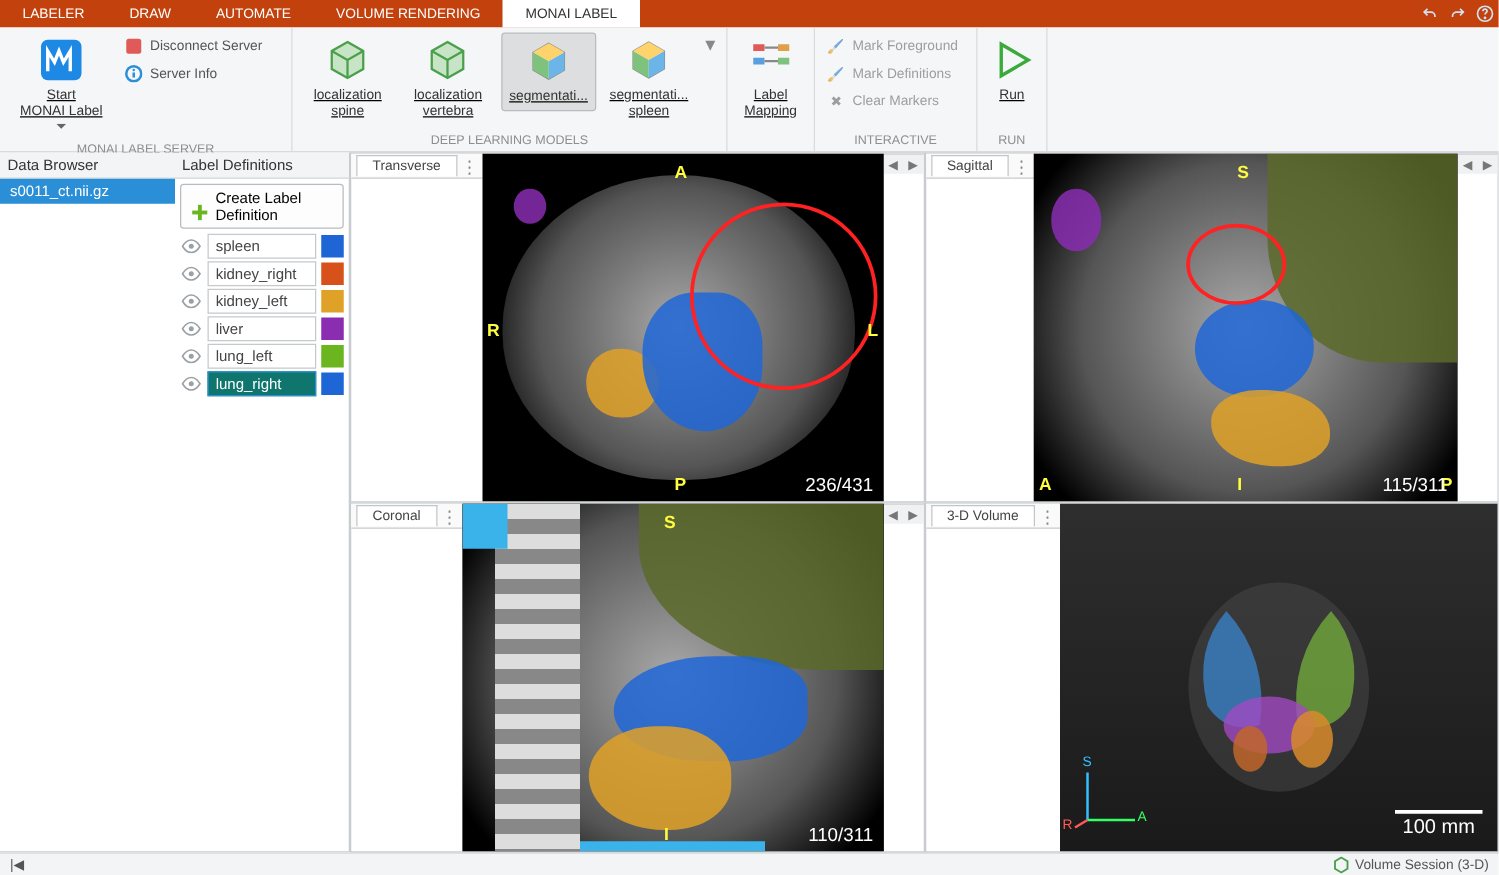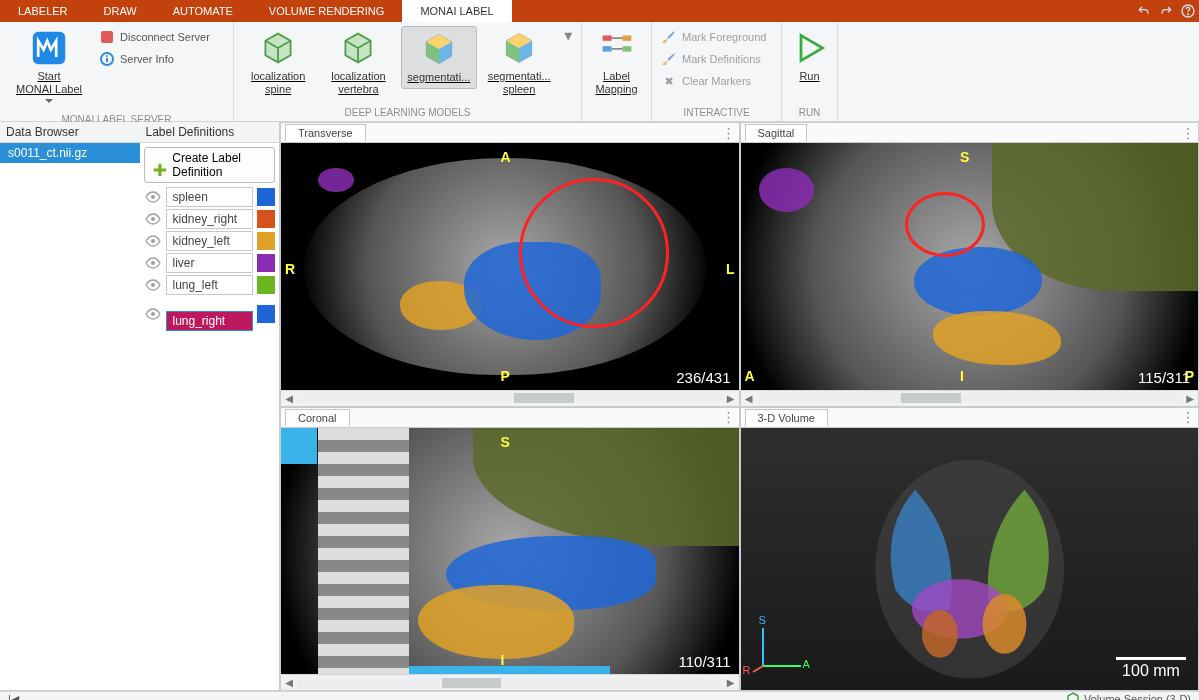--- a/index.html
+++ b/index.html
@@ -31,31 +31,31 @@
 .smallbtn .sqico { width:14px; height:14px; display:flex; align-items:center; justify-content:center; }
 
 .dropbtn { width:14px; display:flex; align-items:center; justify-content:center; color:#888; cursor:pointer; }
 
 
 .maingrid { flex:1; display:grid; grid-template-columns:280px 1fr 1fr; grid-template-rows:1fr 1fr; }
 
 .leftcol { grid-row:1 / span 2; grid-column:1; display:flex; flex-direction:row; border-right:1px solid #c8ccce; }
 .panel { flex:1; display:flex; flex-direction:column; border-bottom:1px solid #c8ccce; min-height:0; }
 .panelhead { background:#f3f4f5; border-bottom:1px solid #d4d7d9; font-size:12px; padding:3px 6px; color:#333; }
-.view { position:relative; display:flex; flex-direction:column; border:1px solid #c8ccce; }
+.view { position:relative; display:flex; flex-direction:row; border:1px solid #c8ccce; }
 
 .dbitem { background:#2a8fd6; color:#fff; font-size:12px; padding:3px 8px; }
 .createbtn { display:flex; align-items:flex-end; gap:6px; border:1px solid #b8bcbe; border-radius:3px; background:#fdfdfd; padding:3px 8px; font-size:12px; margin:4px; cursor:pointer; }
 .plusico { width:18px;height:18px; }
 
 .ldefs { padding:0 4px 4px; }
 .ldef { display:flex; align-items:center; gap:4px; margin-bottom:2px; }
 .eye { width:18px; color:#9aa0a4; display:flex; align-items:center; justify-content:center; }
 .ldefname { flex:1; border:1px solid #c5c9cb; background:#fff; padding:2px 6px; font-size:12px; color:#444; }
-.ldef.selected .ldefname { background:#be185d; color:#fff; border-color:#2a8fd6;margin-top:14px; }
+.ldef.selected .ldefname { background:#0f766e; color:#fff; border-color:#2a8fd6; }
 .csw { width:18px; height:18px; }
 
 .viewhead { display:flex; align-items:center; border-bottom:1px solid #c8ccce; background:#fafafa; height:20px; }
 .viewtab { font-size:11px; background:#fff; border:1px solid #c2c6c8; border-bottom:none; padding:2px 12px; margin-left:4px; color:#444; }
 .viewhead .vspacer { flex:1; }
 .viewmenu { width:20px; text-align:center; color:#888; font-size:14px; cursor:pointer; }
 .slice { flex:1; background:#000; position:relative; overflow:hidden; }
 .hscroll { height:16px; background:#f0f1f2; border-top:1px solid #d6d9db; display:flex; align-items:center; }
 .hscroll .arrow { width:16px; text-align:center; color:#777; font-size:10px; cursor:pointer; }
 .hscroll .track { flex:1; position:relative; height:10px; background:#eceeef; }

